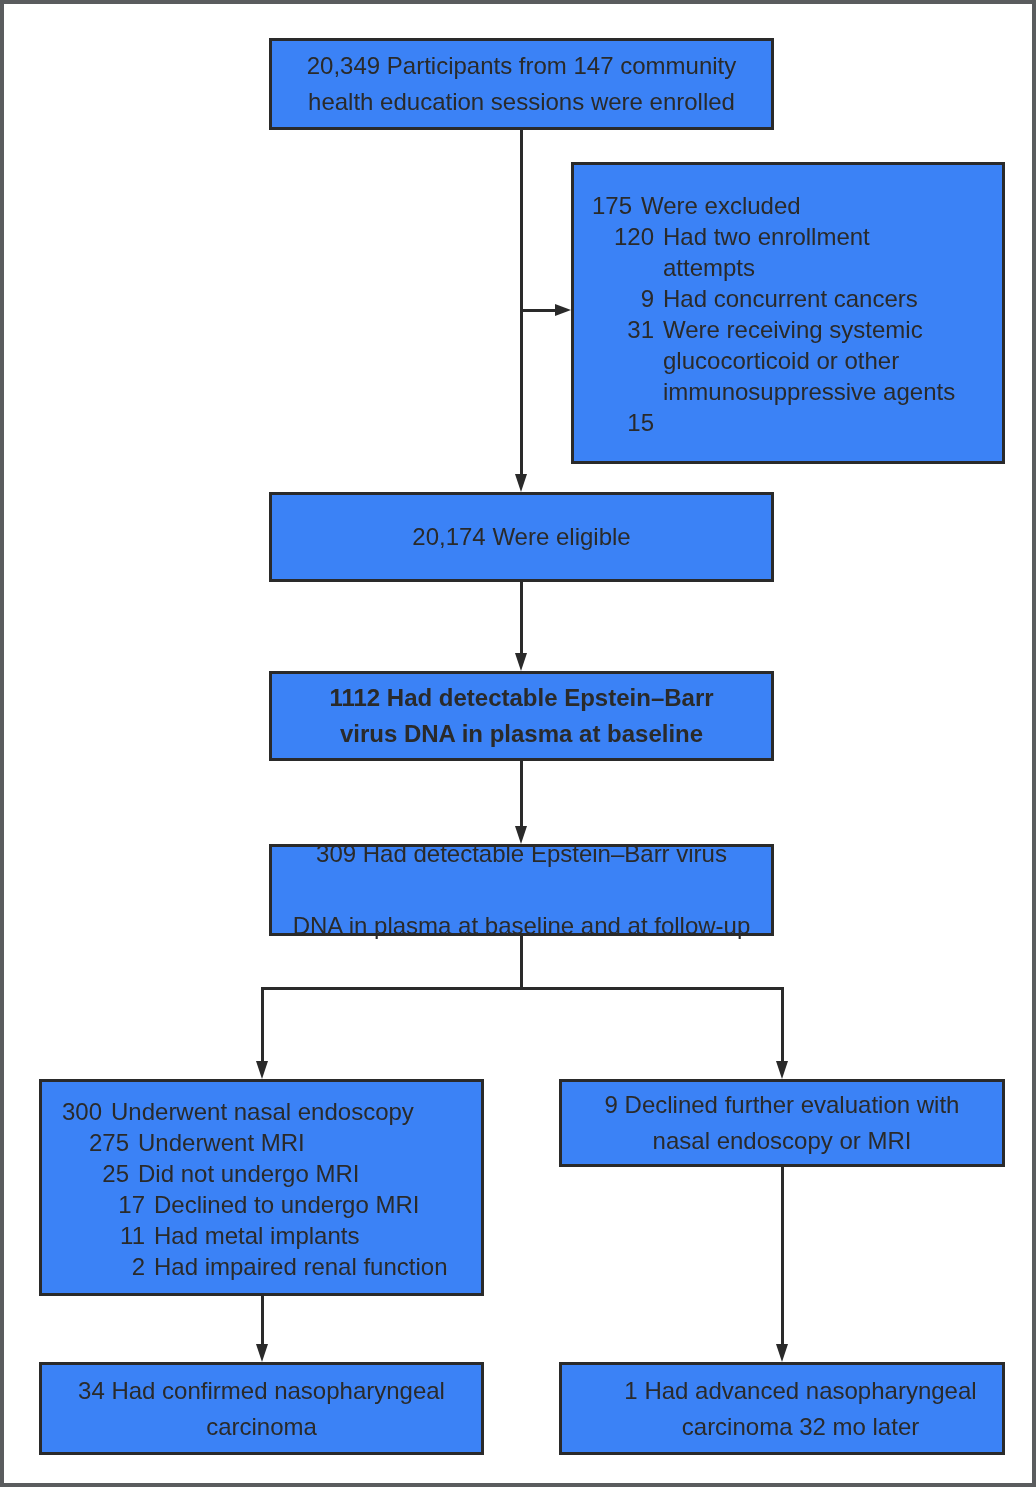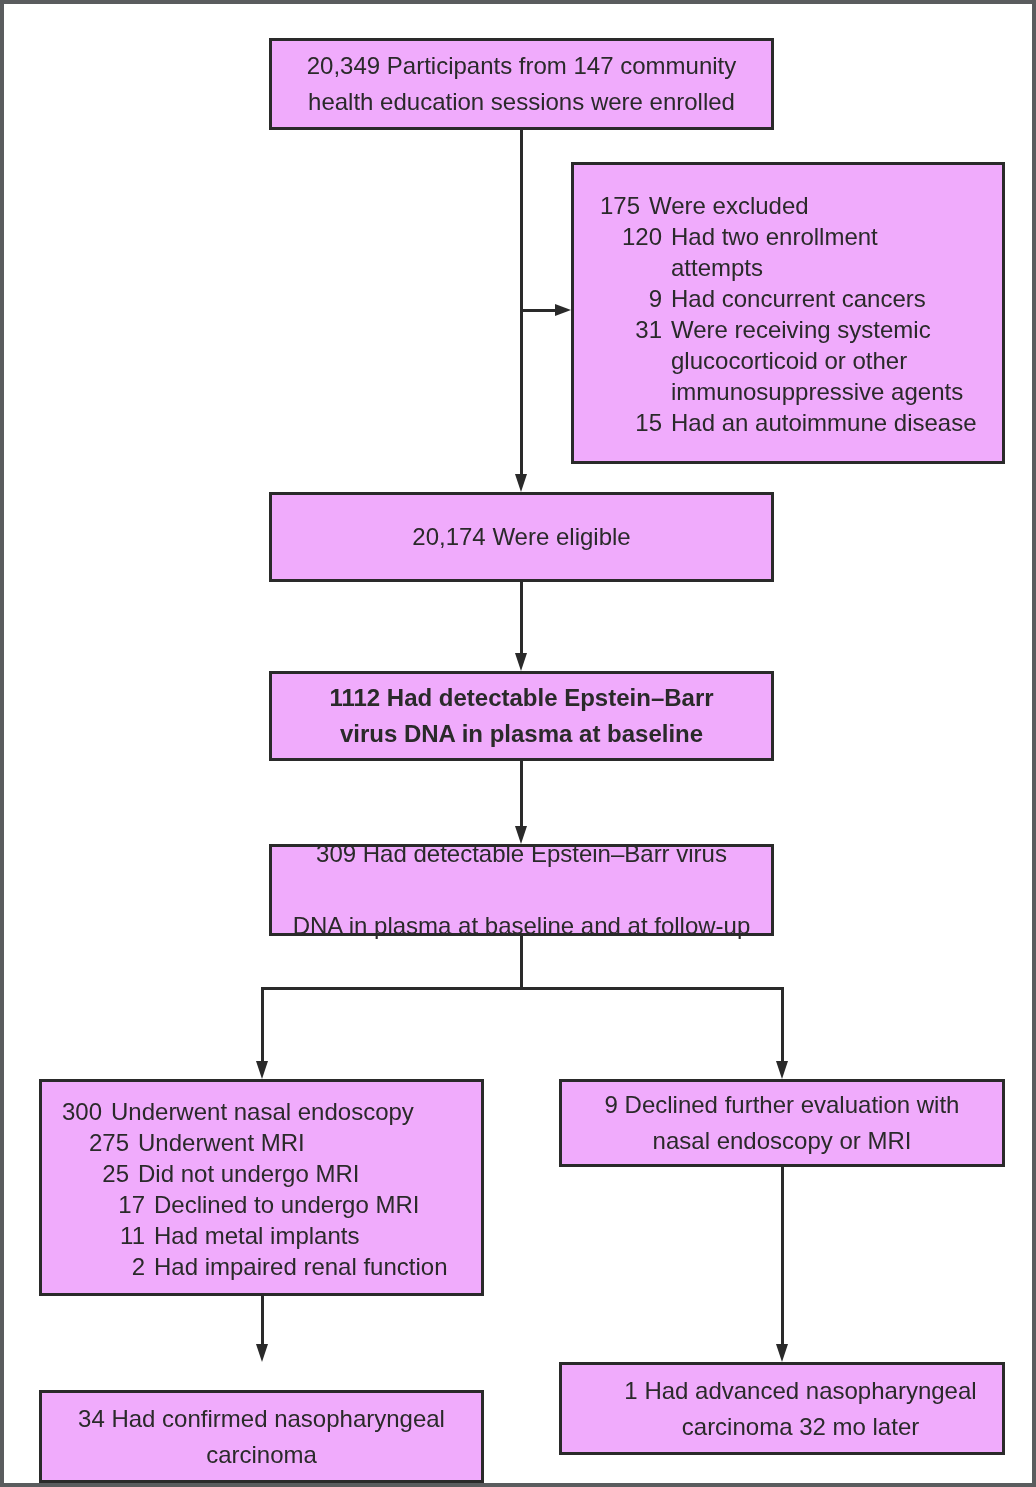--- a/index.html
+++ b/index.html
@@ -10,53 +10,53 @@
     border:4px solid #5a5c5e;
     background:#ffffff;
     font-family:"Liberation Sans","DejaVu Sans",sans-serif;
     color:#2a2a2a;
     overflow:hidden;
   }
   .box{
     position:absolute;
     box-sizing:border-box;
     border:3px solid #2a2a2a;
-    background:#f0abfc;
+    background:#3b82f6;
     font-size:24px;
   }
   .box.center{
     display:flex;flex-direction:column;
     justify-content:center;align-items:center;
     text-align:center;
     line-height:36px;
   }
   .box.list{line-height:31px;}
   .item{display:flex;align-items:flex-start;}
   .num{flex:0 0 auto;text-align:right;margin-right:9px;white-space:nowrap;}
   .txt{flex:1 1 auto;}
   .tln{display:block;white-space:nowrap;}
   .ln{display:block;white-space:nowrap;}
   
-  .b-excluded{padding:25px 6px 0 20px;}
+  .b-excluded{padding:25px 6px 0 12px;}
   .b-excluded .lvl0 .num{width:46px;}
   .b-excluded .lvl1 .num{width:68px;}
   
   .b-endoscopy{padding:14px 6px 15px 16px;}
   .b-endoscopy .lvl0 .num{width:44px;}
   .b-endoscopy .lvl1 .num{width:71px;}
   .b-endoscopy .lvl2 .num{width:87px;}
   
   .b-enrolled {left:265px;top:34px;  width:505px;height:92px;}
   .b-excluded {left:567px;top:158px; width:434px;height:302px;}
   .b-eligible {left:265px;top:488px; width:505px;height:90px;}
   .b-1112     {left:265px;top:667px; width:505px;height:90px;font-weight:bold;}
   .b-309      {left:265px;top:840px; width:505px;height:92px;gap:36px;}
   .b-endoscopy{left:35px; top:1075px;width:445px;height:217px;}
   .b-declined {left:555px;top:1075px;width:446px;height:88px;}
-  .b-confirmed{left:35px; top:1358px;width:445px;height:93px;margin-top:28px;}
+  .b-confirmed{left:35px; top:1358px;width:445px;height:93px;}
   .b-advanced {left:555px;top:1358px;width:446px;height:93px;padding-left:37px;}
   
   .cline{position:absolute;background:#2a2a2a;}
   .head-down{
     position:absolute;width:0;height:0;
     border-left:6.5px solid transparent;
     border-right:6.5px solid transparent;
     border-top:18px solid #2a2a2a;
   }
   .head-right{
@@ -136,23 +136,20 @@
     <div class="item lvl1">
       <span class="num">31</span>
       <span class="txt">
         <span class="tln">Were receiving systemic</span>
         <span class="tln">glucocorticoid or other</span>
         <span class="tln">immunosuppressive agents</span>
       </span>
     </div>
     <div class="item lvl1">
       <span class="num">15</span>
-      <span class="txt">
-        <span class="tln">Had an autoimmune disease</span>
-      </span>
     </div>
   </div>
 
   <div class="box center b-eligible">
     <span class="ln">20,174 Were eligible</span>
   </div>
 
   <div class="box center b-1112">
     <span class="ln">1112 Had detectable Epstein–Barr</span>
     <span class="ln">virus DNA in plasma at baseline</span>

